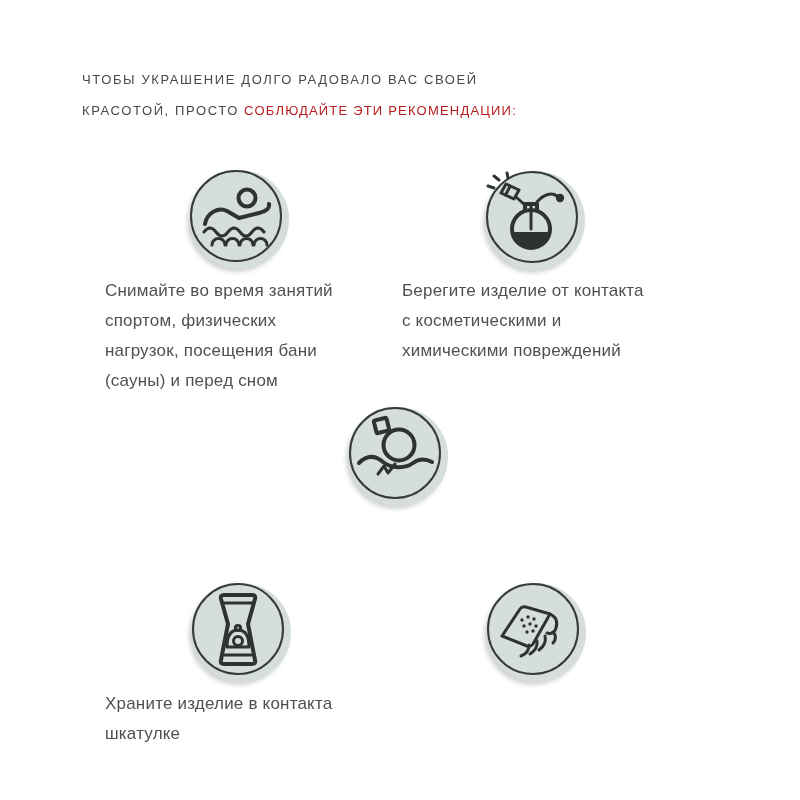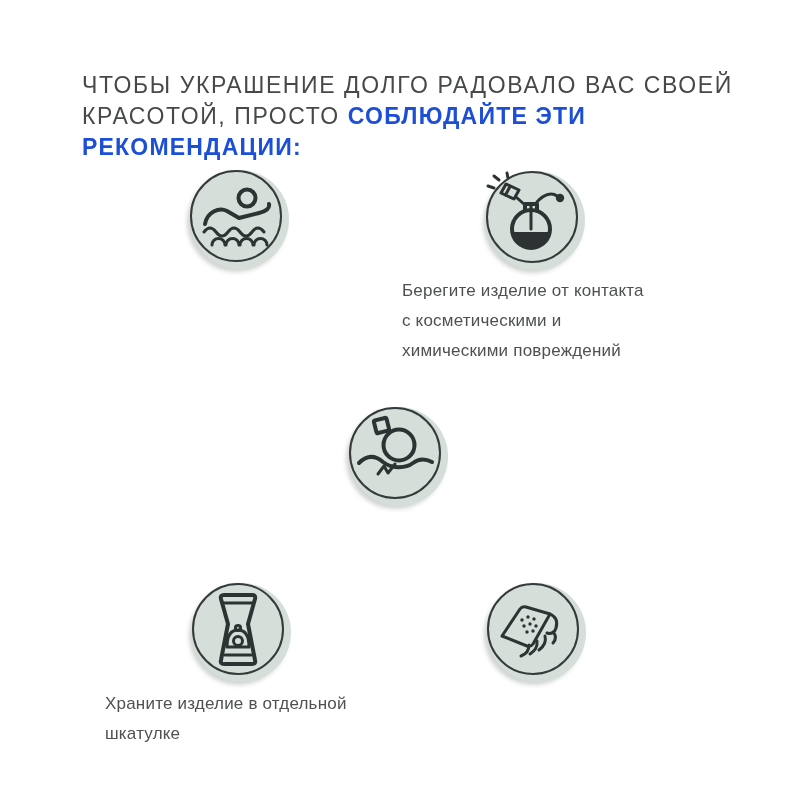--- a/index.html
+++ b/index.html
@@ -3,24 +3,24 @@
 <meta charset="utf-8">
 <style>
   html,body{margin:0;padding:0;background:#ffffff;}
   .page{
     position:relative;width:800px;height:800px;background:#ffffff;overflow:hidden;
     font-family:"Liberation Sans",sans-serif;
   }
   
   .heading{
     position:absolute;left:82px;top:55px;width:660px;
-    font-size:23px;line-height:31px;letter-spacing:1.6px;
+    font-size:13px;line-height:31px;letter-spacing:1.6px;
     color:#45494a;font-weight:400;text-transform:uppercase;
   }
-  .heading .bold{font-weight:700;color:#1d4ed8;letter-spacing:1.2px;}
+  .heading .bold{font-weight:400;color:#b91c1c;letter-spacing:1.2px;}
   
   .circle{
     position:absolute;width:99px;height:99px;border-radius:50%;
     background:#d5ded8;
     box-shadow:-3px 3px 4px rgba(152,159,155,.45);
   }
   .circle::before{
     content:"";position:absolute;left:0;top:0;width:88px;height:88px;
     border:2.5px solid #343b3a;border-radius:50%;
   }
@@ -49,20 +49,24 @@
   <h1 class="heading"><span>ЧТОБЫ УКРАШЕНИЕ ДОЛГО РАДОВАЛО ВАС СВОЕЙ</span><br><span>КРАСОТОЙ, ПРОСТО </span><span class="bold">СОБЛЮДАЙТЕ ЭТИ РЕКОМЕНДАЦИИ:</span></h1>
 
   <div class="circle c1">
     <svg viewBox="0 0 93 93" class="ic" aria-hidden="true">
       <circle cx="57" cy="28" r="8.5"></circle>
       <path d="M15,54 C17,42 29,37 37,41 L49,48 L69,43 C76,41.5 80,38 79,34"></path>
       <path d="M14,62 Q20,54 26,62 T38,62 T50,62 T62,62 T74,62" class="thin"></path>
       <path d="M22,75 a6.5,6.5 0 0 1 13,0 M36,75 a6.5,6.5 0 0 1 13,0 M50,75 a6.5,6.5 0 0 1 13,0 M64,75 a6.5,6.5 0 0 1 13,0" class="thin"></path>
     </svg>
   </div>
+  <p class="caption t1">Снимайте во время занятий
+спортом, физических
+нагрузок, посещения бани
+(сауны) и перед сном</p>
 
   <div class="circle c2">
     <svg viewBox="0 0 93 93" class="ic" aria-hidden="true">
       <circle cx="45" cy="58" r="19"></circle>
       <path d="M26.3,61 A19,19 0 0 0 63.7,61 Z" class="f"></path>
       <path d="M39,39 V33 H51 V39"></path>
       <path d="M45,35 V58" class="thin"></path>
       <path d="M51,31 C58,23 66,21 71,25" class="thin"></path>
       <circle cx="74" cy="27" r="4.2" class="f"></circle>
       <path d="M20,13 L33,19 L28,28 L15,22 Z" class="thin"></path>
@@ -87,21 +91,21 @@
   <div class="circle c4">
     <svg viewBox="0 0 93 93" class="ic" aria-hidden="true">
       <path d="M32,12 H60 Q64,12 63,16 L56,41 L63,77 Q64,81 60,81 H32 Q28,81 29,77 L36,41 L29,16 Q28,12 32,12 Z"></path>
       <path d="M31,20 H61" class="thin"></path>
       <path d="M33,72 H59" class="thin"></path>
       <path d="M35,64 Q35,47 46,47 Q57,47 57,64 Z" class="thin"></path>
       <circle cx="46" cy="45" r="2.6" class="thin"></circle>
       <circle cx="46" cy="58" r="4.5" class="thin"></circle>
     </svg>
   </div>
-  <p class="caption t4">Храните изделие в отдельной
+  <p class="caption t4">Храните изделие в контакта
 шкатулке</p>
 
   <div class="circle c5">
     <svg viewBox="0 0 93 93" class="ic" aria-hidden="true">
       <path d="M15,53 L33,26 Q35,23 39,24 L63,31 L46,61 Q44,64 40,63 Z" class="thin"></path>
       <g class="f">
         <circle cx="35" cy="37" r="1.7"></circle>
           <circle cx="41" cy="34" r="1.7"></circle>
         <circle cx="47" cy="36" r="1.7"></circle>
           <circle cx="37" cy="43" r="1.7"></circle>

